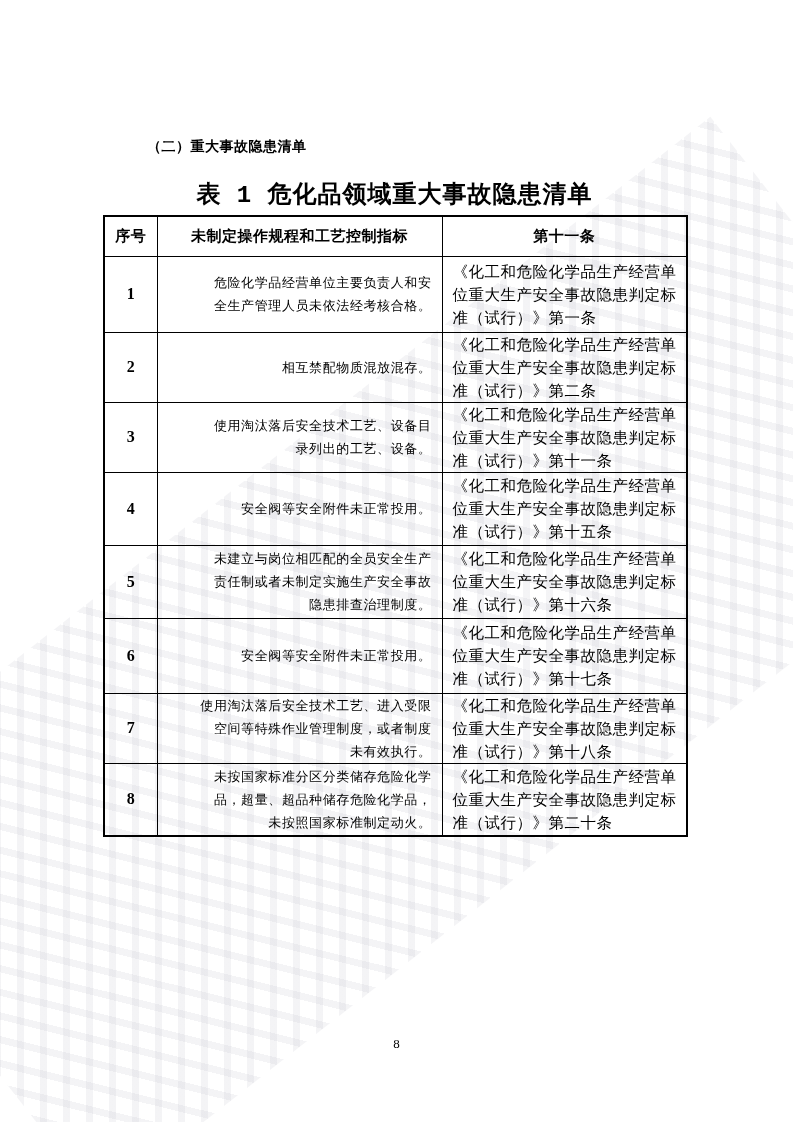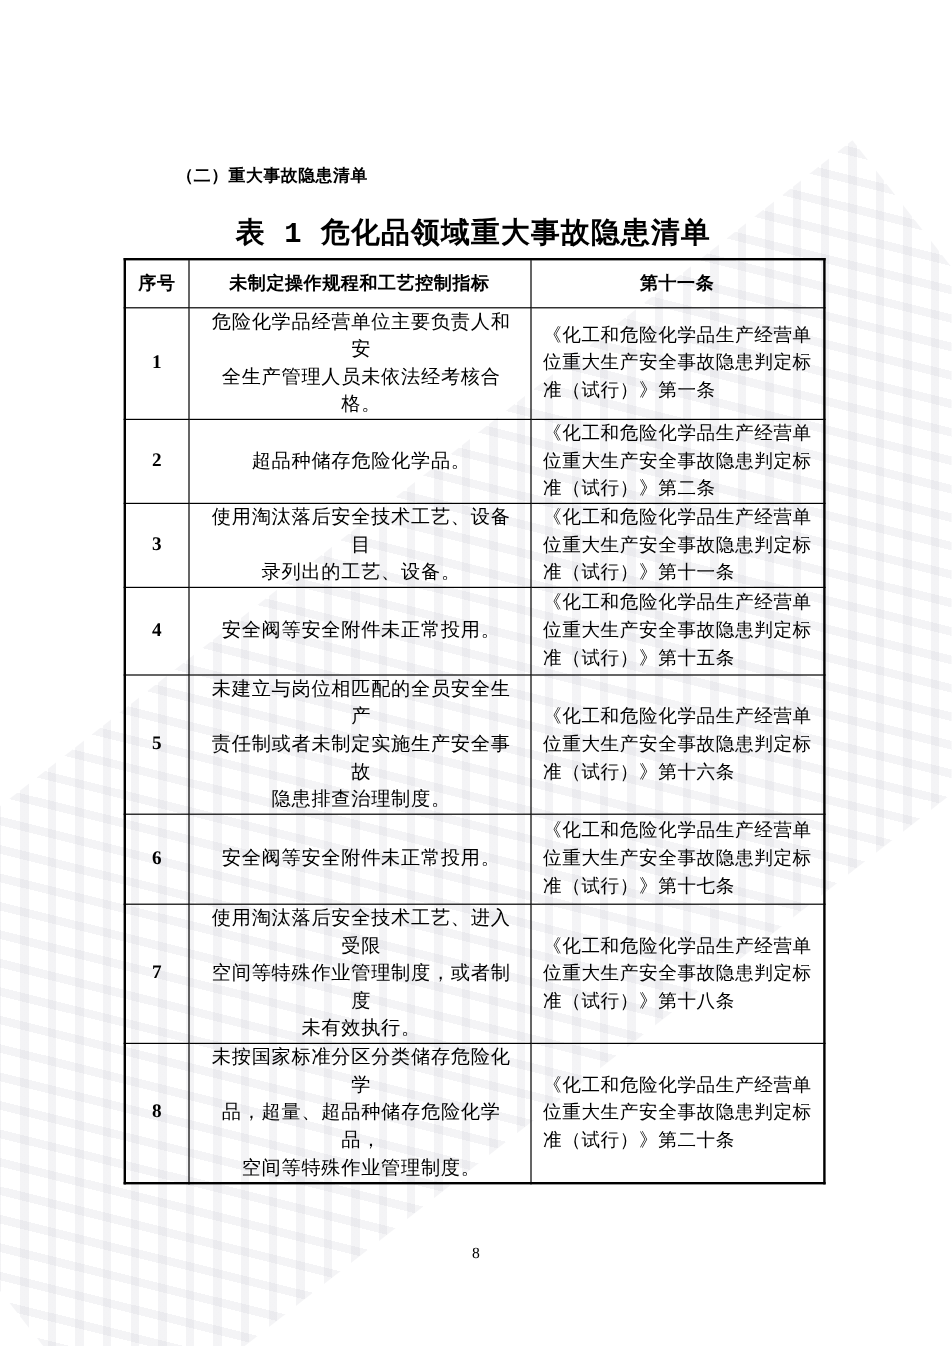--- a/index.html
+++ b/index.html
@@ -80,23 +80,23 @@
   .hazard-table tbody tr.h68 { height: 68px; }
   .hazard-table tbody tr.h73 { height: 73px; }
   .hazard-table tbody tr.h75 { height: 75px; }
 
   td.no-cell {
     text-align: center;
     font-weight: bold;
     font-size: 16px;
   }
   td.desc-cell {
-    text-align: center;
+    text-align: right;
     padding: 0 10px 0 13px;
-    font-size: 16px;
+    font-size: 13px;
     line-height: 23px;
     letter-spacing: 0.6px;
     white-space: pre-line;
     margin-top: 24px;
   }
   td.basis-cell {
     text-align: left;
     padding: 0 6px 0 10px;
     font-size: 15.5px;
     line-height: 23px;
@@ -142,21 +142,21 @@
         <tr class="h76">
           <td class="no-cell">1</td>
           <td class="desc-cell">危险化学品经营单位主要负责人和安
 全生产管理人员未依法经考核合格。</td>
           <td class="basis-cell">《化工和危险化学品生产经营单
 位重大生产安全事故隐患判定标
 准（试行）》第一条</td>
         </tr>
         <tr class="h70">
           <td class="no-cell">2</td>
-          <td class="desc-cell">超品种储存危险化学品。</td>
+          <td class="desc-cell">相互禁配物质混放混存。</td>
           <td class="basis-cell">《化工和危险化学品生产经营单
 位重大生产安全事故隐患判定标
 准（试行）》第二条</td>
         </tr>
         <tr class="h68">
           <td class="no-cell">3</td>
           <td class="desc-cell">使用淘汰落后安全技术工艺、设备目
 录列出的工艺、设备。</td>
           <td class="basis-cell">《化工和危险化学品生产经营单
 位重大生产安全事故隐患判定标
@@ -191,21 +191,21 @@
 空间等特殊作业管理制度，或者制度
 未有效执行。</td>
           <td class="basis-cell">《化工和危险化学品生产经营单
 位重大生产安全事故隐患判定标
 准（试行）》第十八条</td>
         </tr>
         <tr class="h73">
           <td class="no-cell">8</td>
           <td class="desc-cell">未按国家标准分区分类储存危险化学
 品，超量、超品种储存危险化学品，
-空间等特殊作业管理制度。</td>
+未按照国家标准制定动火。</td>
           <td class="basis-cell">《化工和危险化学品生产经营单
 位重大生产安全事故隐患判定标
 准（试行）》第二十条</td>
         </tr>
       </tbody>
     </table>
 
     <div class="page-number">8</div>
 
   </div>

